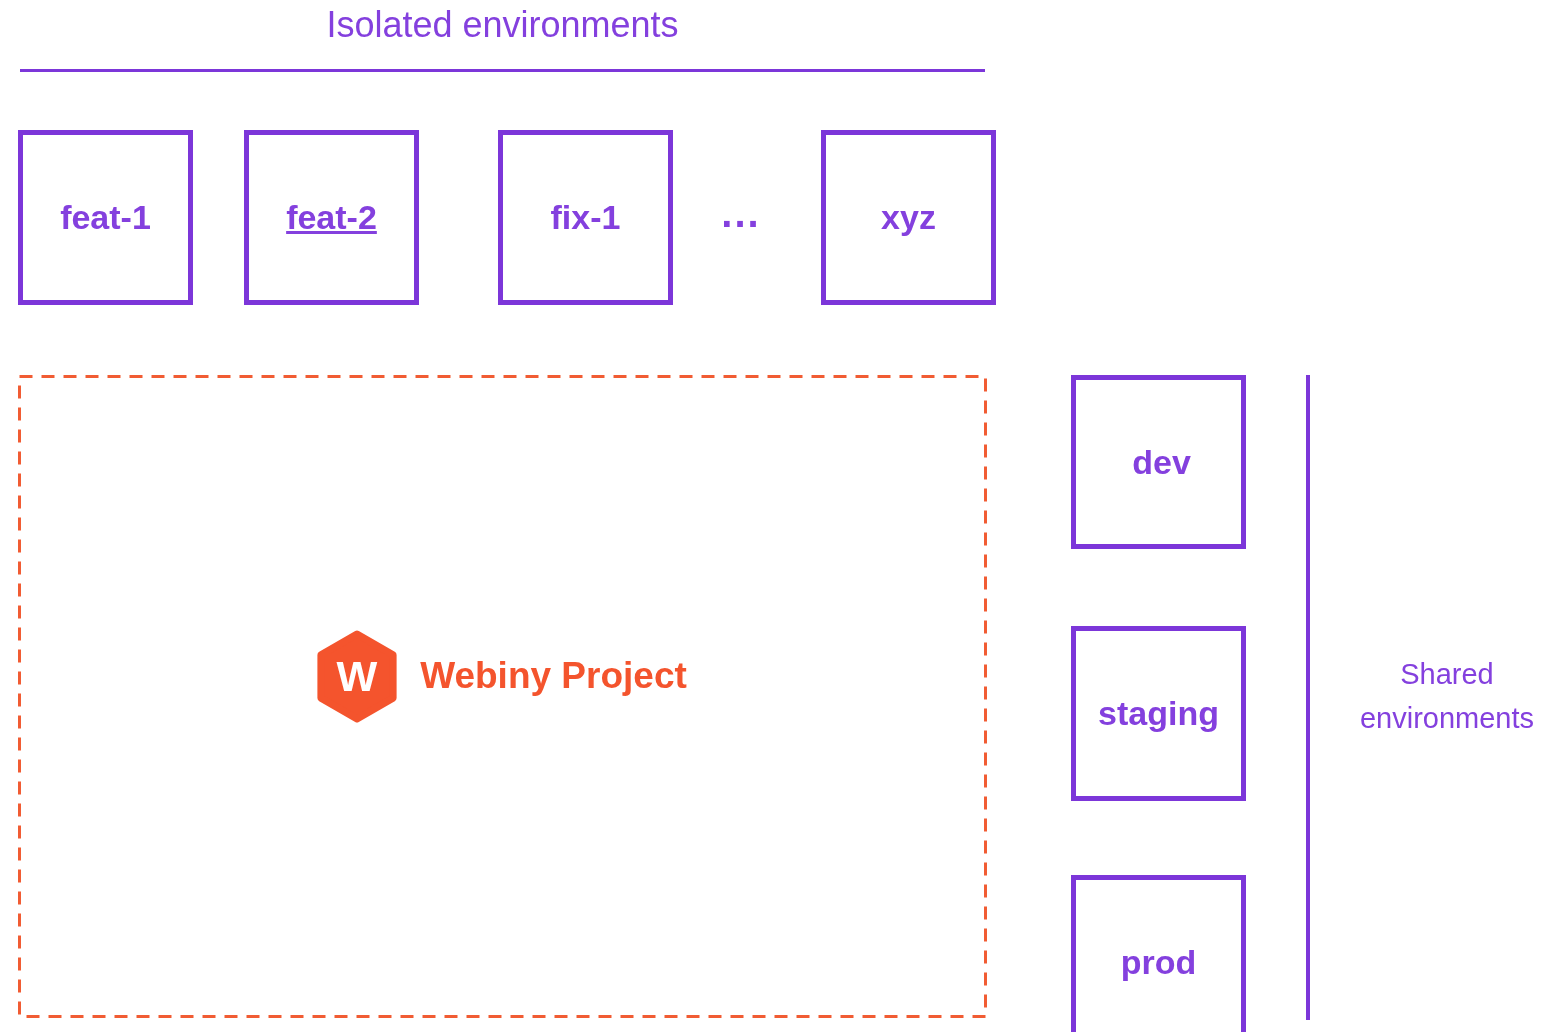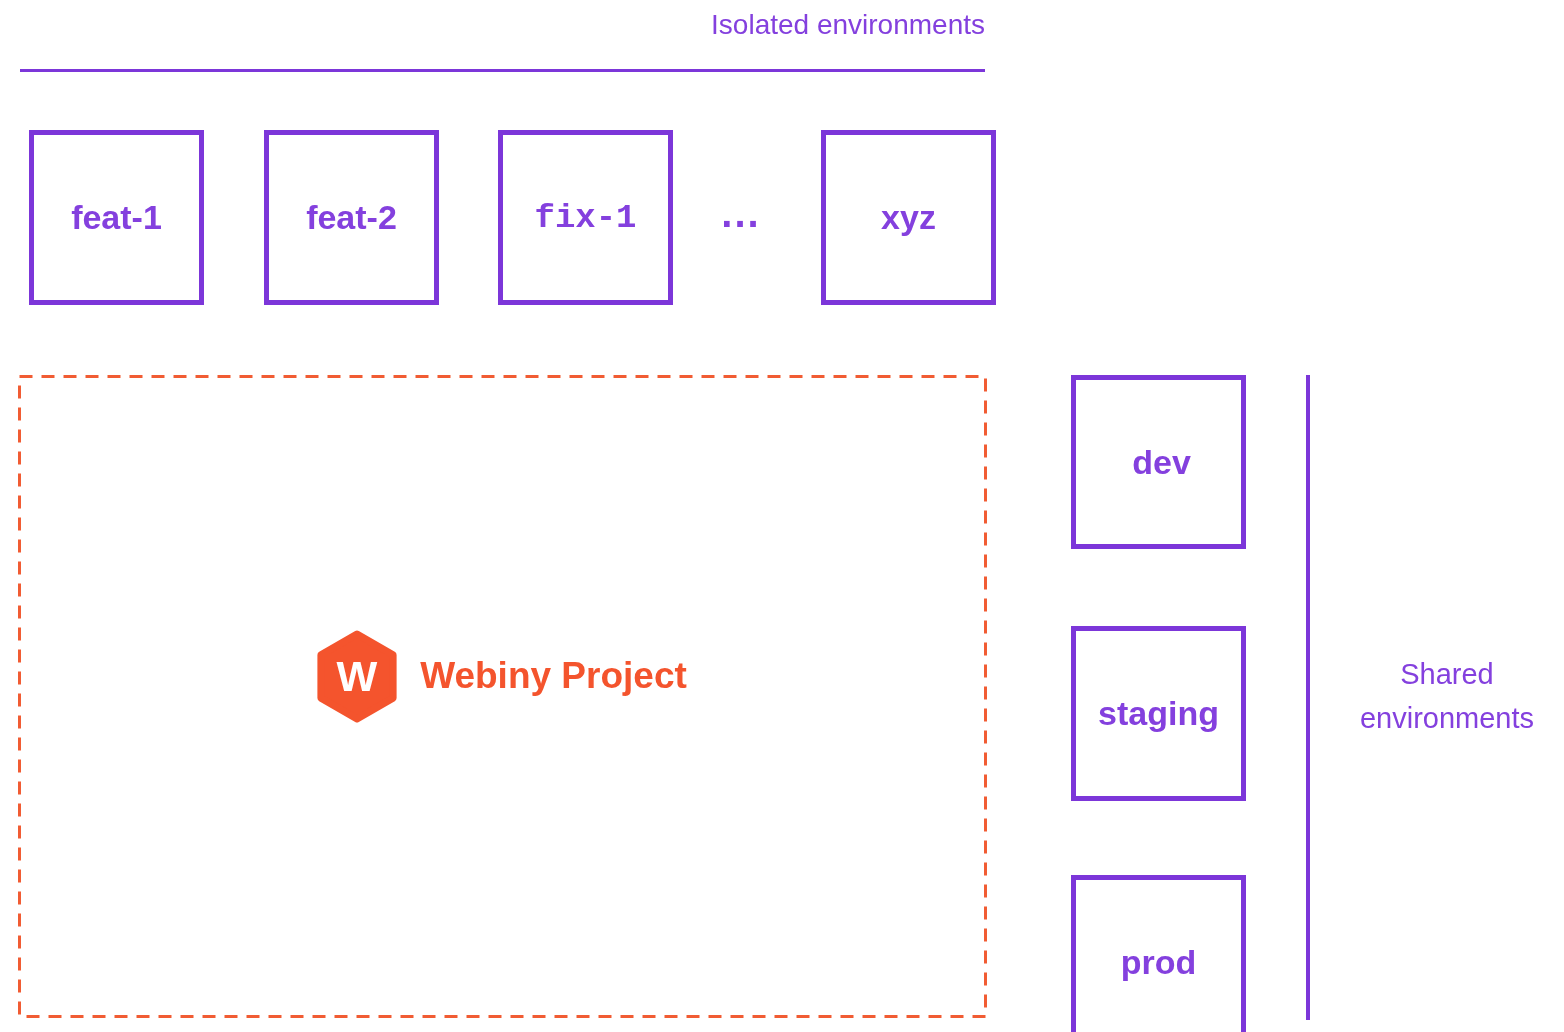--- a/index.html
+++ b/index.html
@@ -14,41 +14,41 @@
   body{
     font-family:"Liberation Sans", sans-serif;
     width:1564px; height:1032px;
     position:relative; overflow:hidden;
   }
   .abs{ position:absolute; }
 
   
   .isolated-title{
     left:20px; top:6px; width:965px;
-    text-align:right;
-    font-size:28px; line-height:38px;
+    text-align:center;
+    font-size:36px; line-height:38px;
     color:var(--purple-text);
   }
   .isolated-rule{
     left:20px; top:69px; width:965px; height:3px;
     background:var(--purple);
   }
 
   
   .env-box{
     width:175px; height:175px;
     border:5px solid var(--purple);
     display:flex; align-items:center; justify-content:center;
     font-size:34px; font-weight:bold;
     color:var(--purple-text);
     background:var(--bg);
   }
-  .box-feat1{ left:18px;  top:130px;margin-left:11px; }
-  .box-feat2{ left:264px; top:130px; }
-  .box-fix1 { left:498px; top:130px;font-family:Liberation Mono, monospace; }
+  .box-feat1{ left:18px;  top:130px; }
+  .box-feat2{ left:244px; top:130px;text-decoration:underline; }
+  .box-fix1 { left:498px; top:130px; }
   .box-xyz  { left:821px; top:130px; }
   .row-dots{
     left:672px; top:126px; width:138px; height:175px;
     display:flex; align-items:center; justify-content:center;
     font-size:40px; font-weight:bold; color:var(--purple-text);
     letter-spacing:2px;
   }
   .box-dev    { left:1071px; top:375px; height:174px;padding-left:6px; }
   .box-staging{ left:1071px; top:626px; }
   .box-prod   { left:1071px; top:846px; height:174px;margin-top:29px; }

